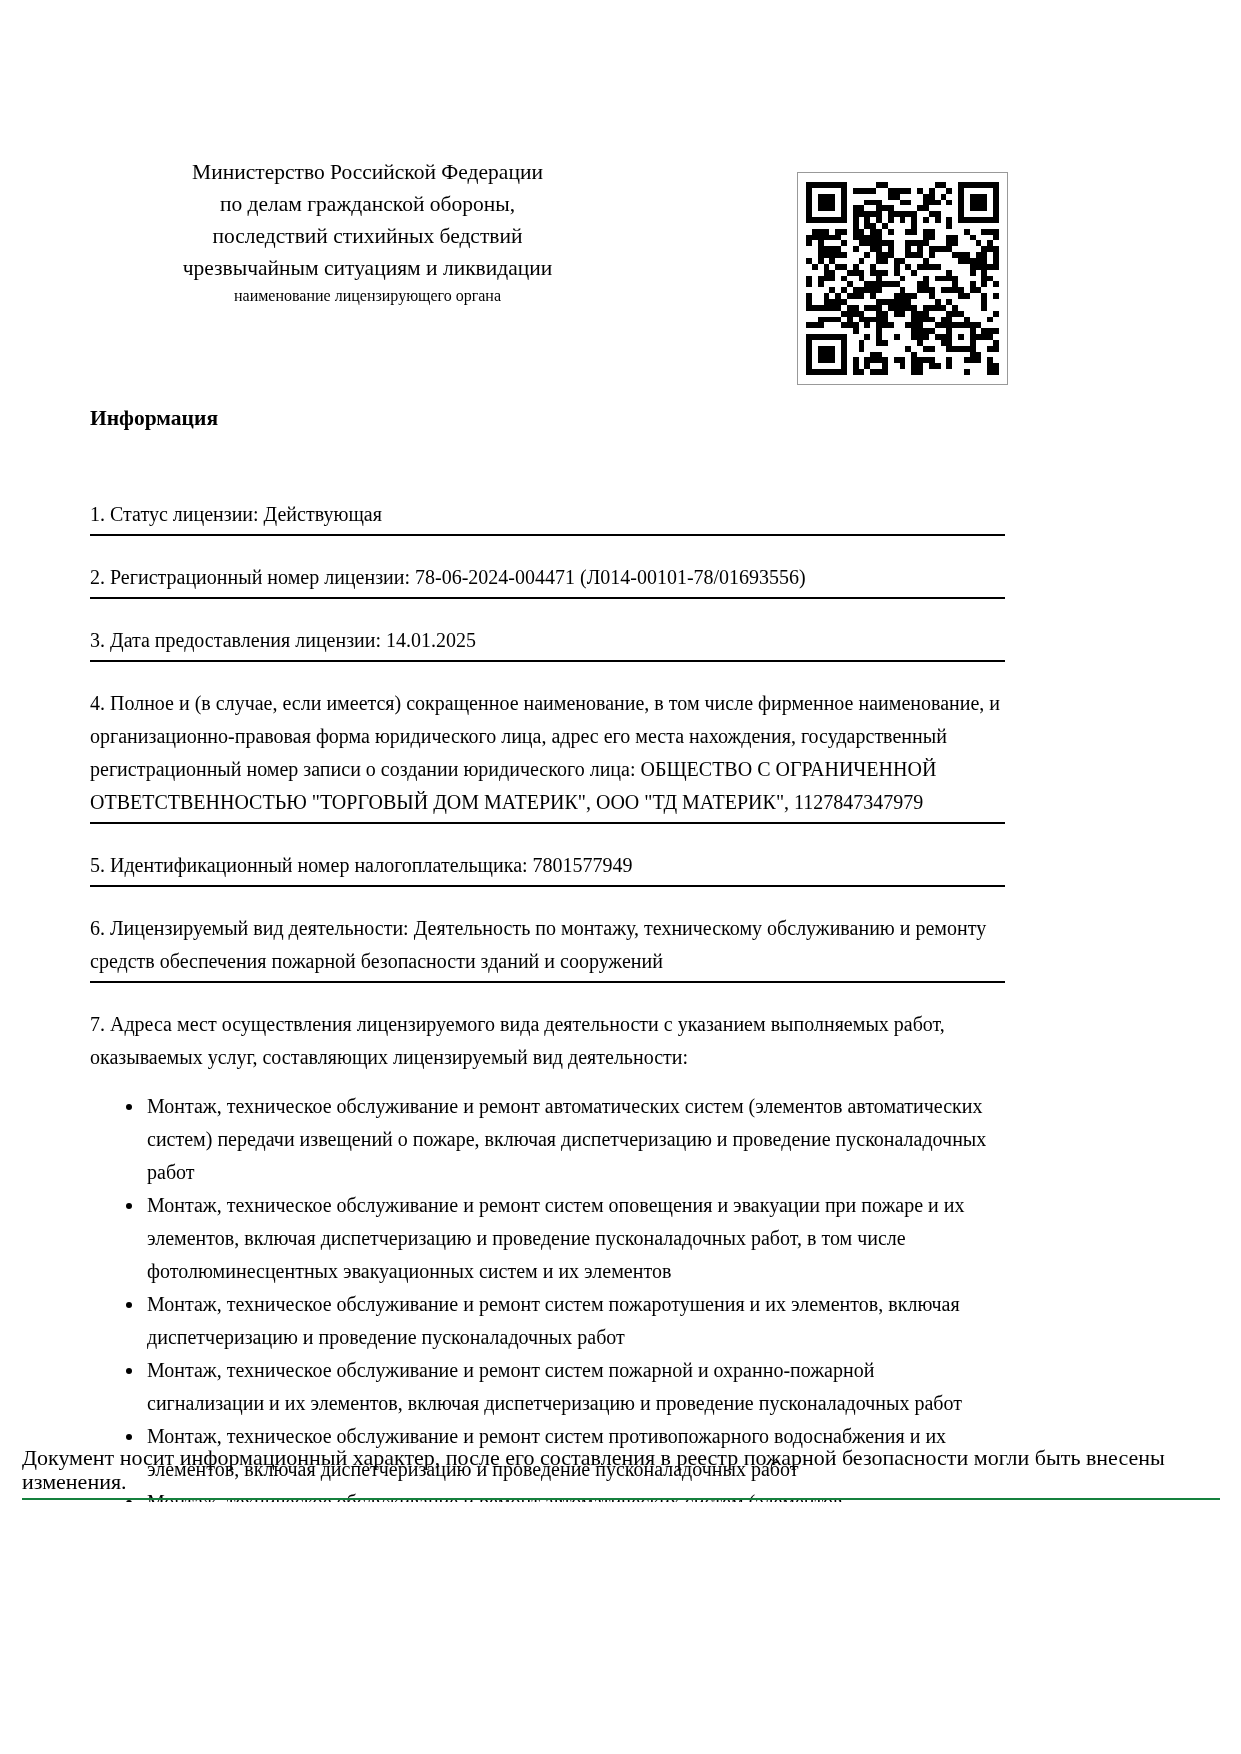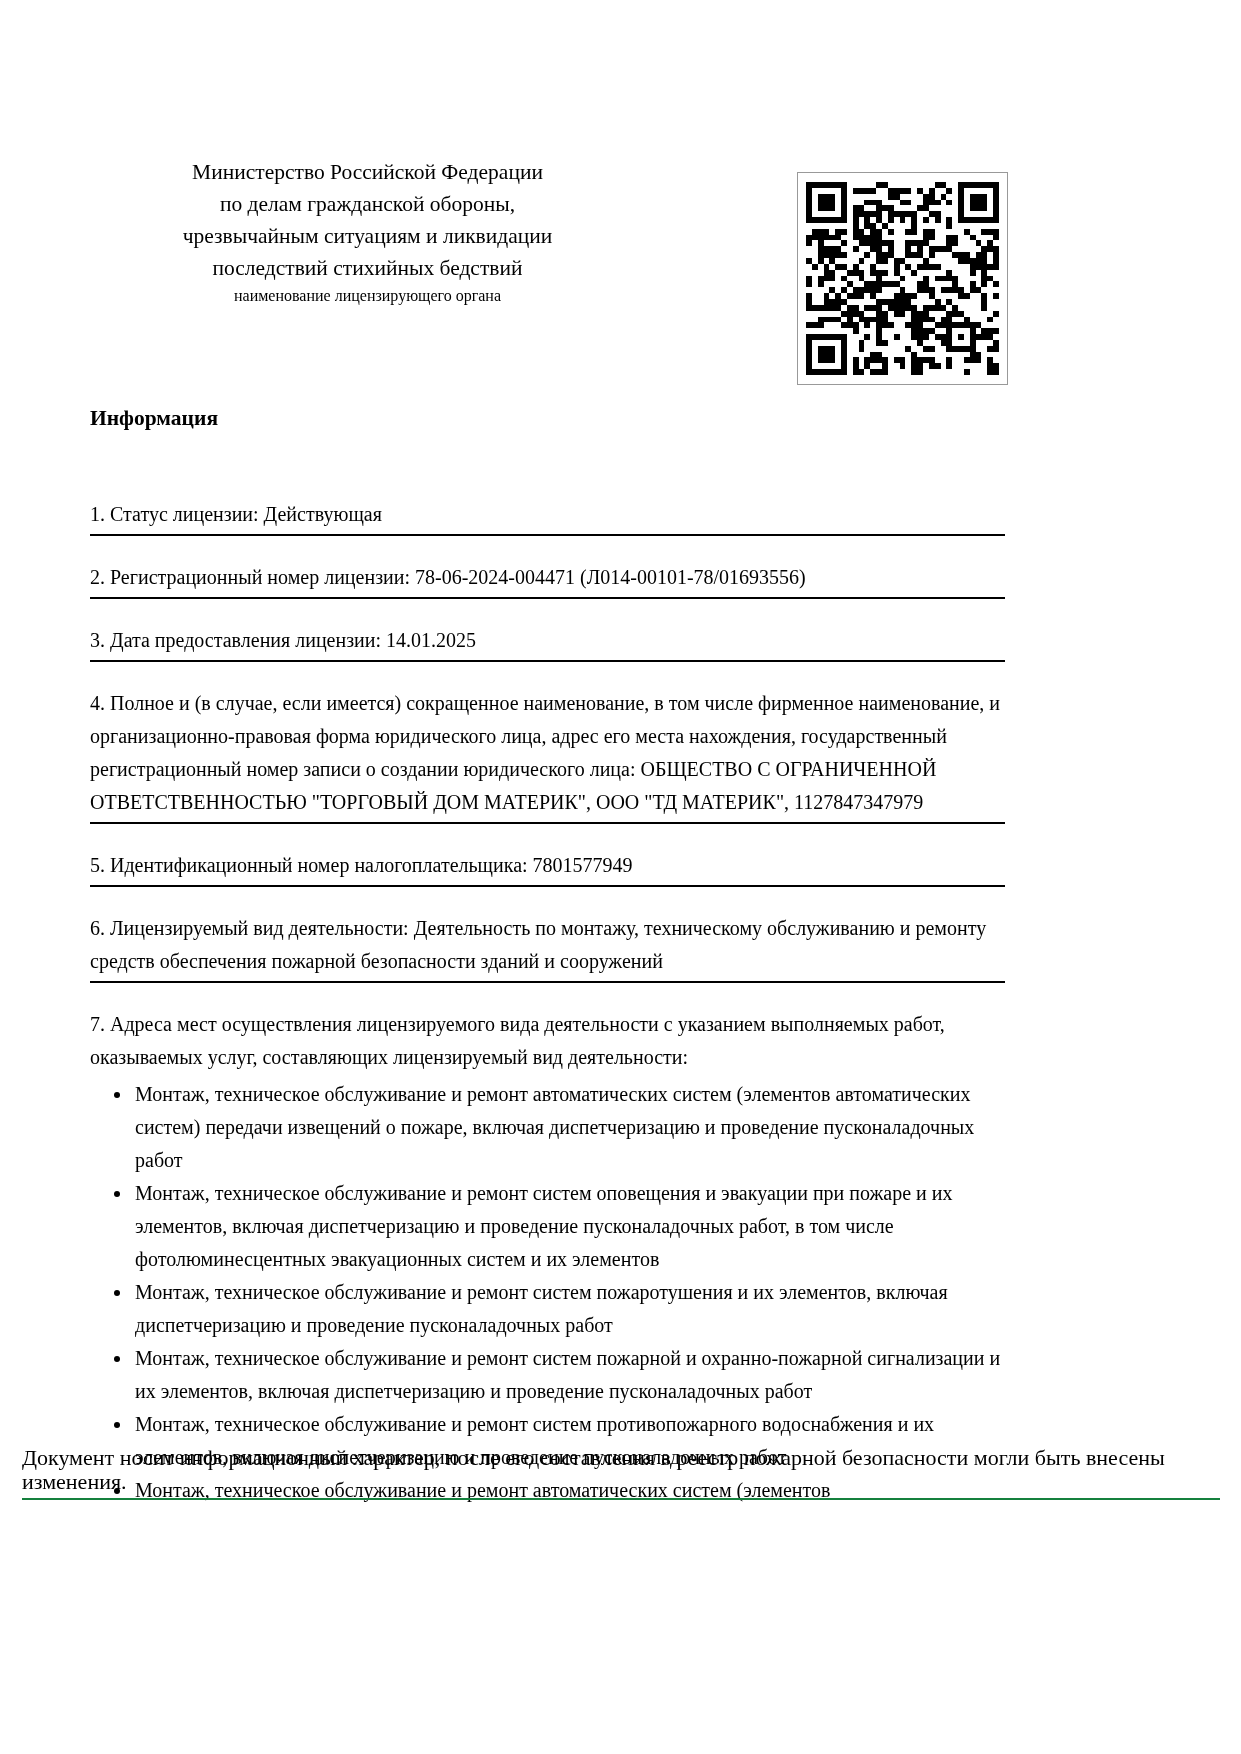--- a/index.html
+++ b/index.html
@@ -33,39 +33,39 @@
   
   .content {
     position:absolute; left:90px; top:498px; width:915px;
     font-size:20px; line-height:33px;
   }
   .field {
     border-bottom:2px solid #000000;
     padding-bottom:3px; margin-bottom:25px;
   }
   .plain { margin-bottom:0; }
-  ul.works { margin:4px; padding-left:39px; }
+  ul.works { margin:16px; padding-left:39px; }
   ul.works li { padding-left:2px; }
   
   .footer {
     position:absolute; left:22px; right:21px; bottom:2px;
     font-size:22px; line-height:24px;
     border-bottom:2px solid #15803d; padding-bottom:4px;
   }
 </style>
 </head>
 <body>
 
 <div class="page">
 
   <div class="ministry">
     <div>Министерство Российской Федерации</div>
     <div>по делам гражданской обороны,</div>
+    <div>последствий стихийных бедствий</div>
     <div>чрезвычайным ситуациям и ликвидации</div>
-    <div>последствий стихийных бедствий</div>
     <div class="caption">наименование лицензирующего органа</div>
   </div>
 
   <div class="qr-box">
     <svg viewBox="0 0 33 33" fill="#000000" xmlns="http://www.w3.org/2000/svg">
         <rect x="0" y="0" width="1" height="1"></rect>
         <rect x="1" y="0" width="1" height="1"></rect>
         <rect x="2" y="0" width="1" height="1"></rect>
         <rect x="3" y="0" width="1" height="1"></rect>
         <rect x="4" y="0" width="1" height="1"></rect>

